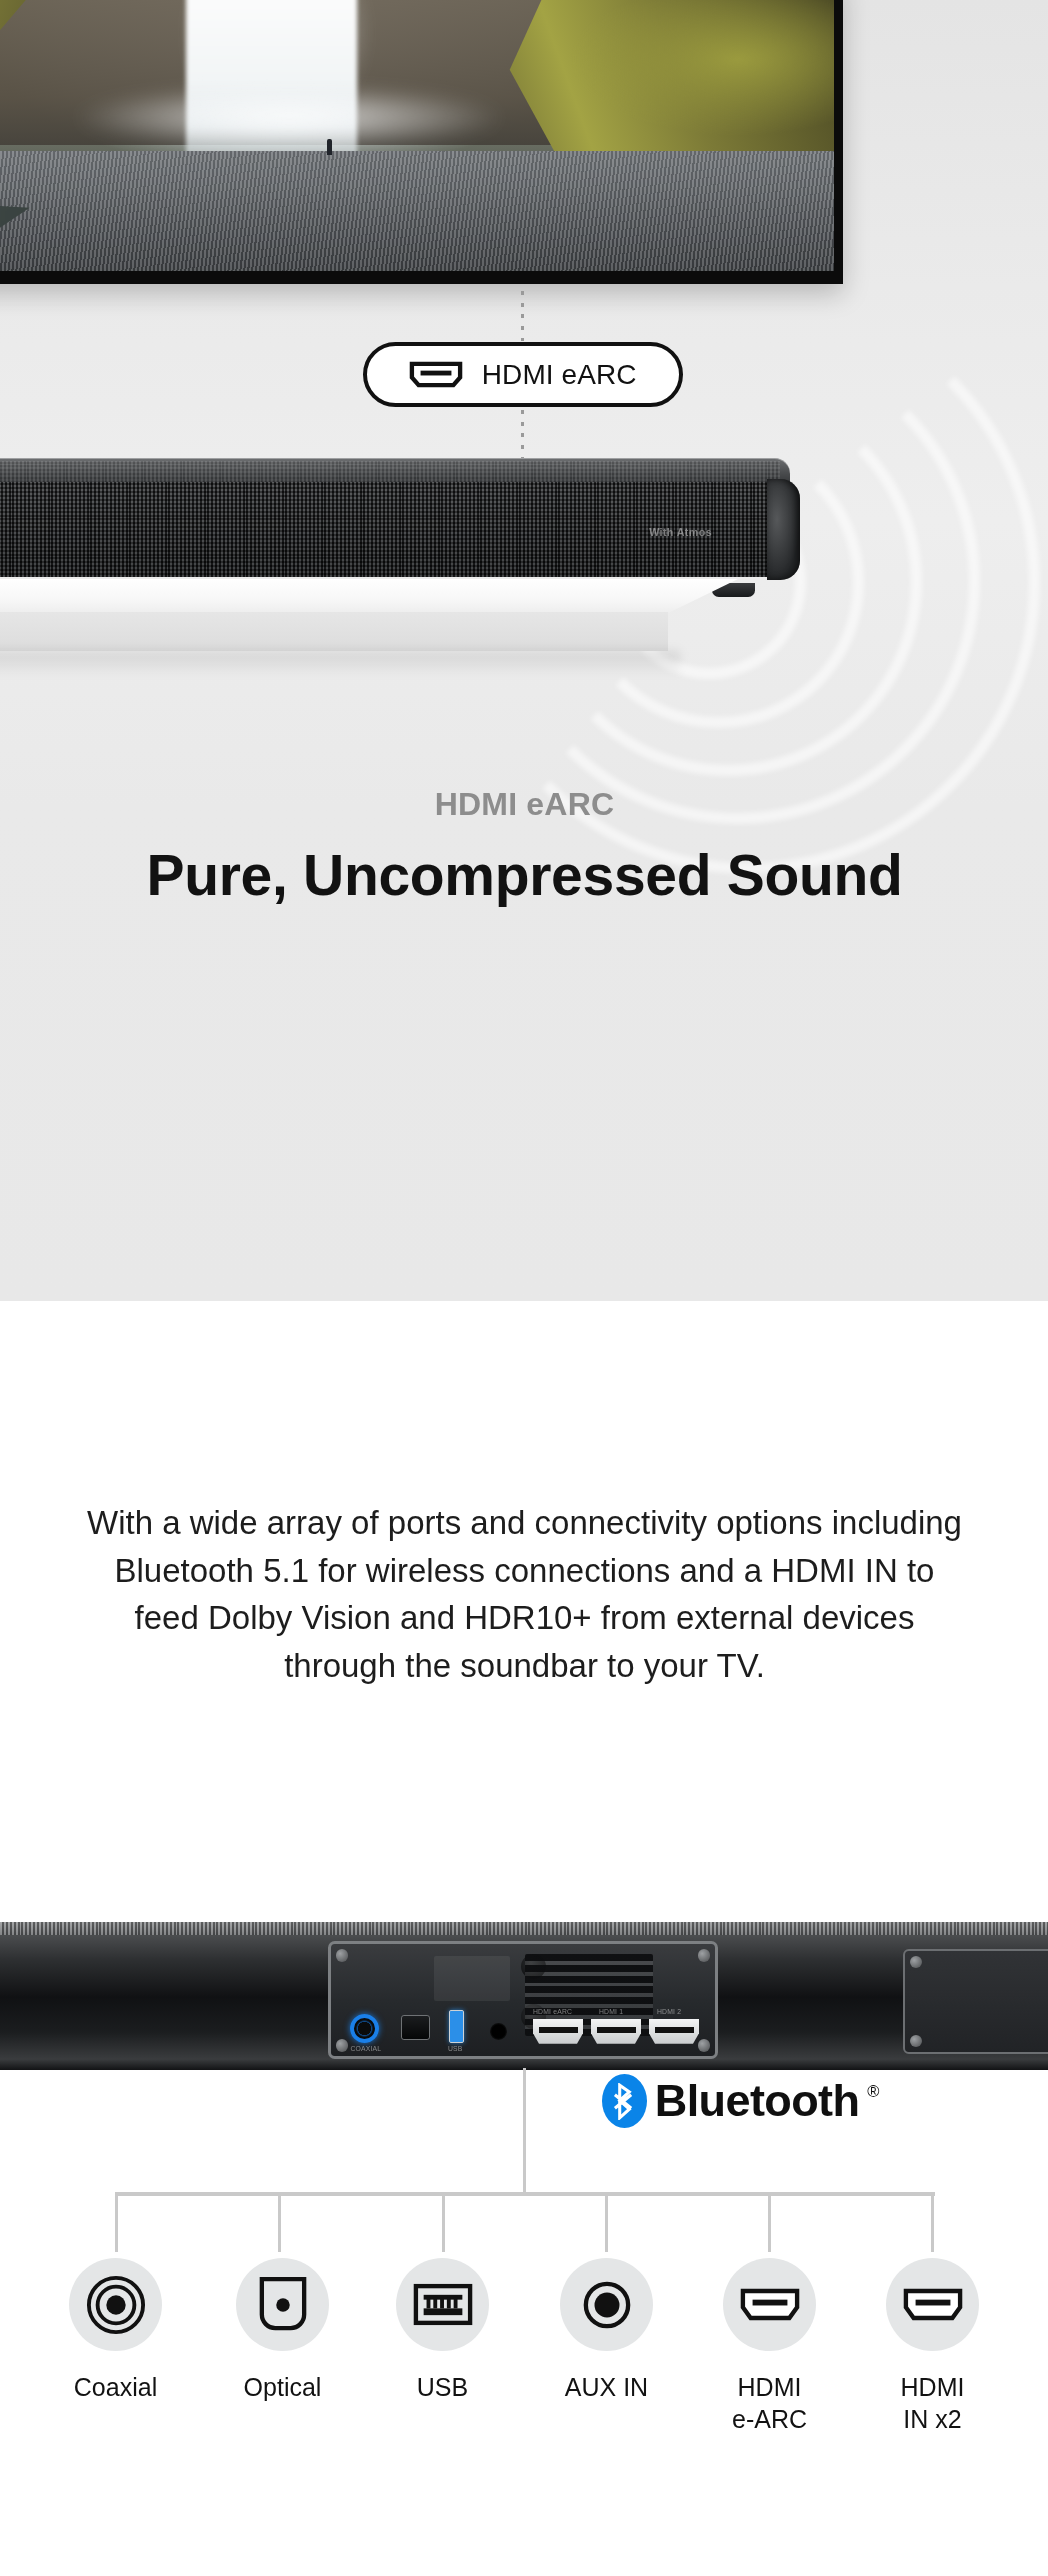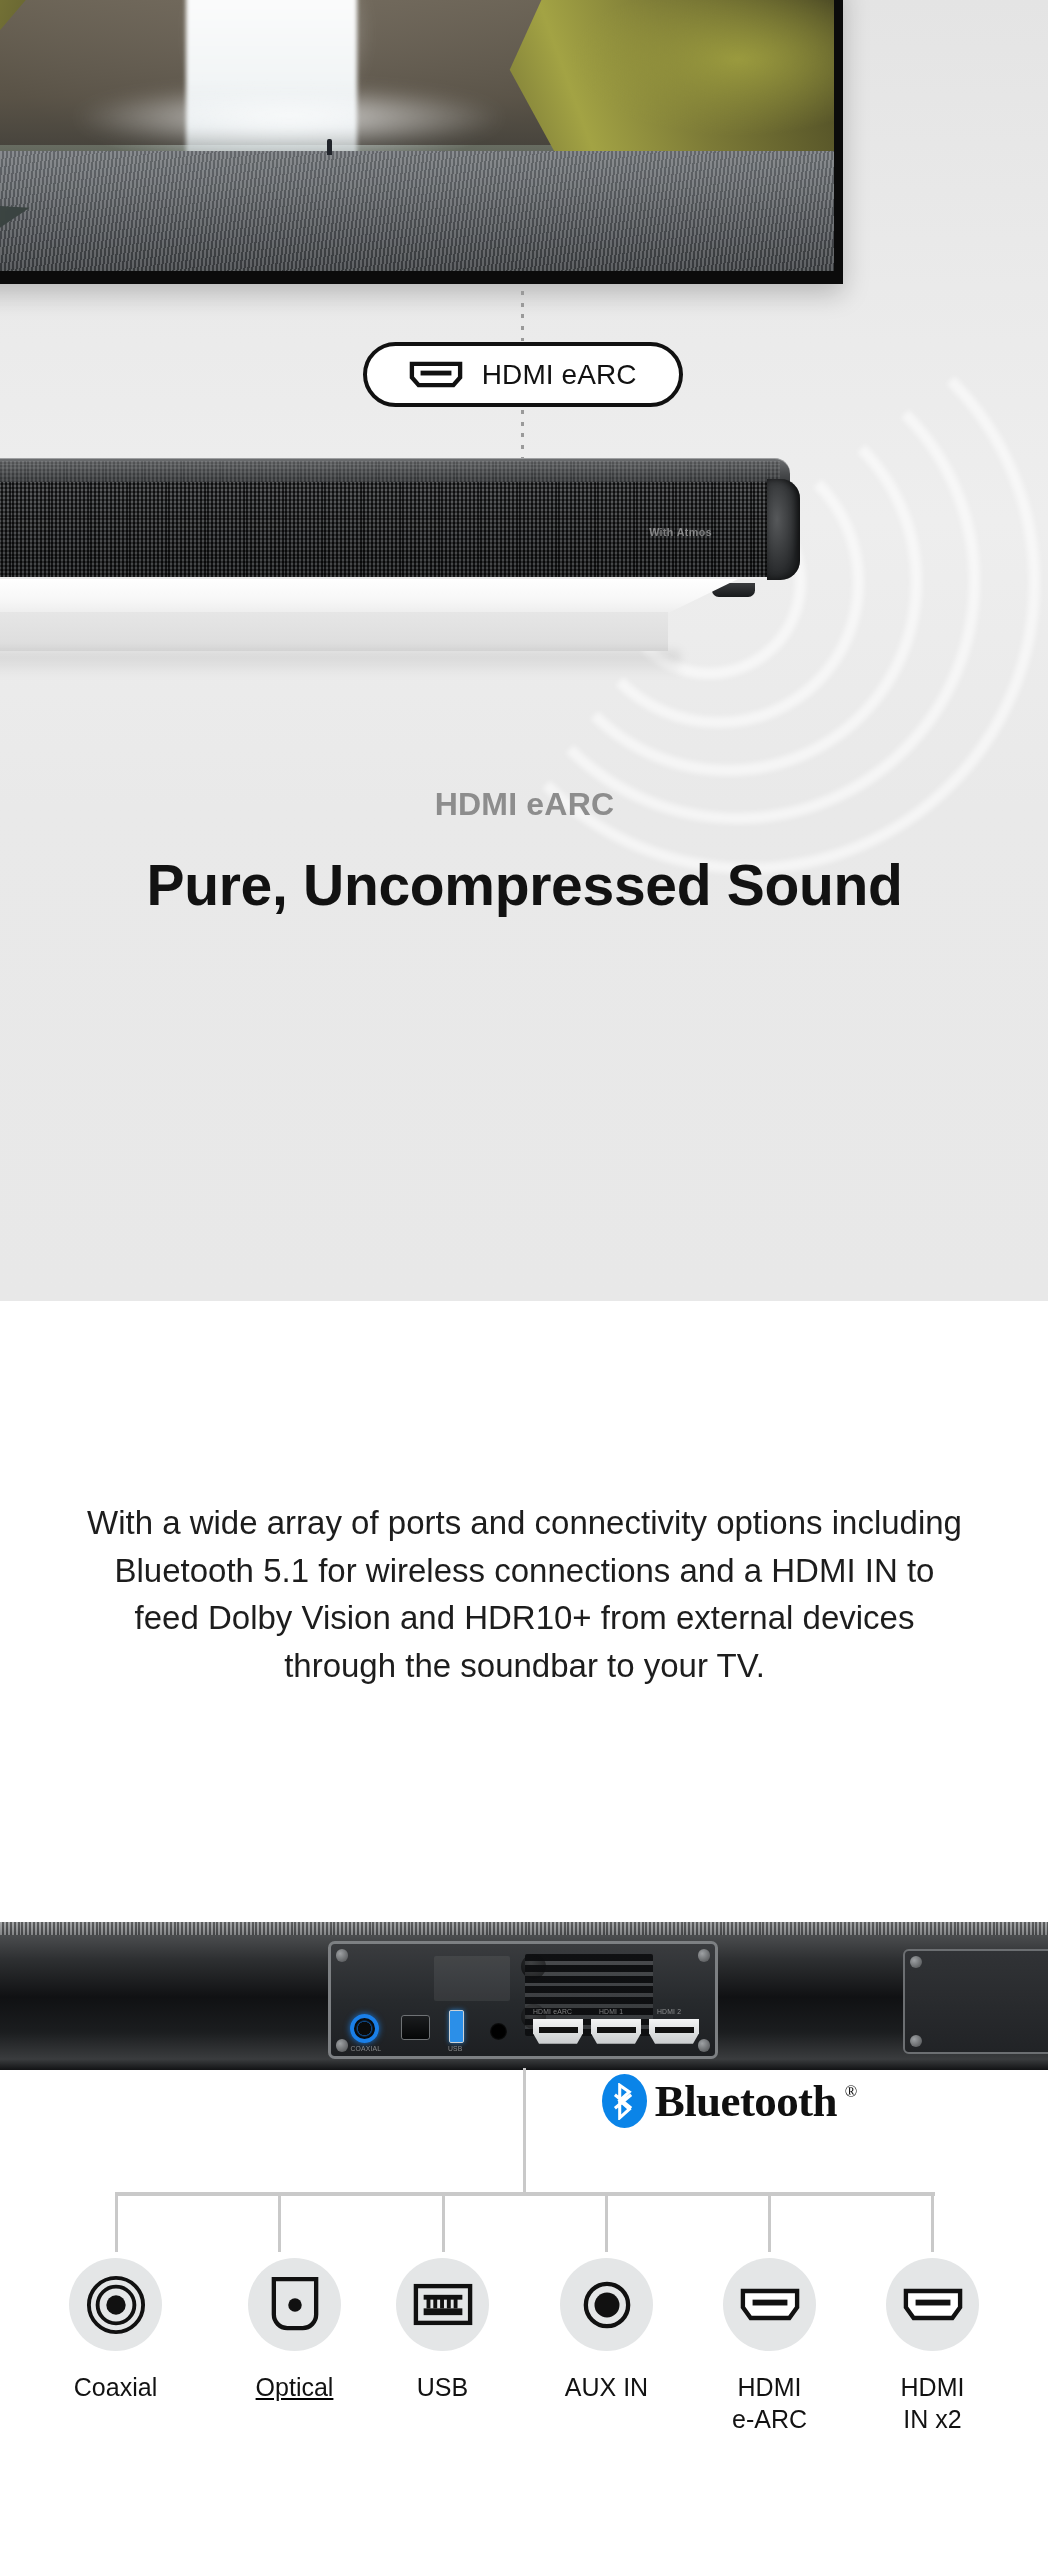--- a/index.html
+++ b/index.html
@@ -168,21 +168,21 @@
     filter:blur(4.9px);
   }
 
   
   .copy { position:absolute; left:0; width:1049px; text-align:center; }
   .eyebrow {
     font-size:32px; font-weight:700; color:#8d8d8d;
     font-stretch:condensed; letter-spacing:0.2px;
   }
   .headline {
-    font-size:57px; font-weight:700; color:#121212; margin-top:29px;
+    font-size:57px; font-weight:700; color:#121212; margin-top:19px;
     letter-spacing:-0.3px;
   }
   .body {
     font-size:33px; color:#1d1d1d; line-height:1.44; margin:21.4px auto 0;
     max-width:893px;
   }
 
   
   .white-sec { position:absolute; left:0; top:1301px; width:1049px; height:1275px; background:#fff; }
 
@@ -256,21 +256,21 @@
     position:absolute; font-size:6.8px; color:rgba(220,220,220,.55); letter-spacing:0.2px;
   }
 
   
   .tree { position:absolute; left:0; top:767px; width:1049px; height:184px; }
   .tree .trunk { position:absolute; left:523px; top:0; width:2.9px; height:126px; background:#c9c9c9; }
   .tree .rail  { position:absolute; left:115px; top:124px; width:820px; height:3.9px; background:#c9c9c9; }
   .tree .drop  { position:absolute; top:126px; width:2.9px; height:58px; background:#c9c9c9; }
 
   
-  .bt { position:absolute; left:602px; top:2074px; display:flex; align-items:center; gap:7.8px;font-family:Liberation Serif, serif; }
+  .bt { position:absolute; left:602px; top:2074px; display:flex; align-items:center; gap:7.8px; }
   .bt .oval {
     width:45px; height:54px; border-radius:50%/50%;
     background:#0a84e8; display:flex; align-items:center; justify-content:center;
   }
   .bt .word { font-size:45px; font-weight:700; color:#101010; letter-spacing:-0.6px; }
   .bt .reg  { font-size:16.5px; color:#101010; align-self:flex-start; margin-top:7.8px; }
 
   
   .ports { position:absolute; left:0; top:2258px; width:1049px; }
   .port { position:absolute; width:115px; text-align:center; }
@@ -417,21 +417,21 @@
       <div class="disc">
         <svg width="60" height="60" viewBox="0 0 62 62">
           <circle cx="31" cy="31" r="28" fill="none" stroke="#111" stroke-width="4"></circle>
           <circle cx="31" cy="31" r="19" fill="none" stroke="#111" stroke-width="4"></circle>
           <circle cx="31" cy="31" r="10" fill="#111"></circle>
         </svg>
       </div>
       <div class="plab">Coaxial</div>
     </div>
 
-    <div class="port" style="left:237px;text-decoration:underline;">
+    <div class="port" style="left:225px;">
       <div class="disc">
         <svg width="50" height="58" viewBox="0 0 52 60">
           <path d="M4 3 H48 V40 A14 14 0 0 1 34 54 H18 A14 14 0 0 1 4 40 Z" fill="none" stroke="#111" stroke-width="4.5"></path>
           <circle cx="26" cy="30" r="7" fill="#111"></circle>
         </svg>
       </div>
       <div class="plab">Optical</div>
     </div>
 
     <div class="port" style="left:385px;">

